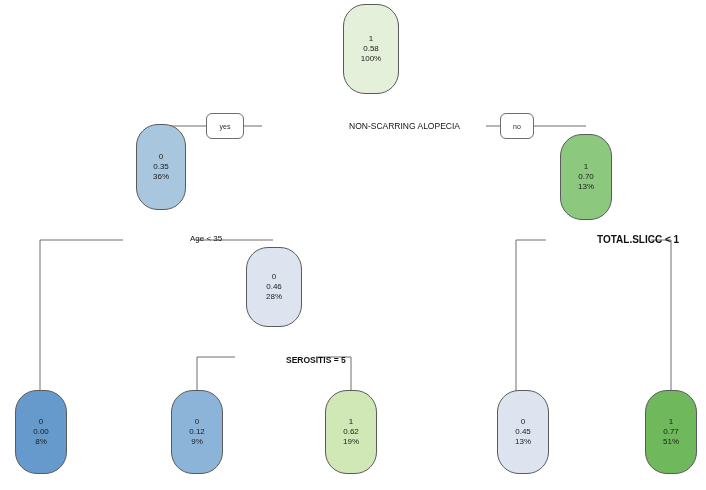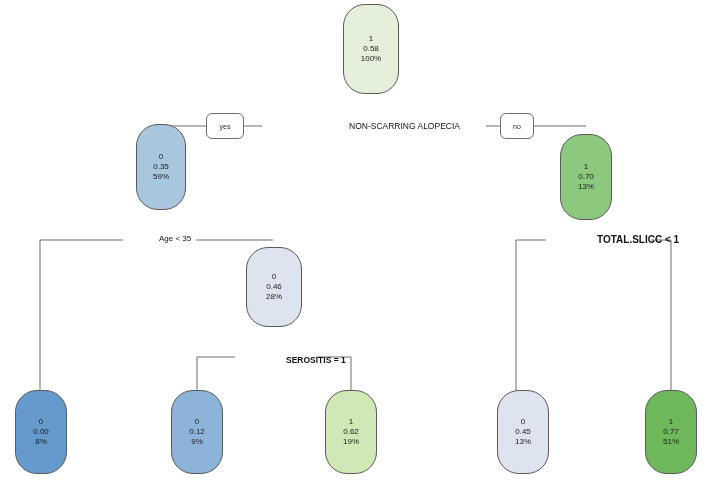--- a/index.html
+++ b/index.html
@@ -59,34 +59,34 @@
   <div id="ynbox-layer">
       <div class="ynbox" style="left: 206px; top: 113px; width: 38px; height: 26px;">
         <span>yes</span>
       </div>
       <div class="ynbox" style="left: 500px; top: 113px; width: 34px; height: 26px;">
         <span>no</span>
       </div>
     </div>
   <div id="label-layer">
       <div class="splitlabel" style="left: 310px; top: 121px; font-size: 8.5px; font-weight: 400;">NON-SCARRING ALOPECIA</div>
-      <div class="splitlabel" style="left: 120px; top: 234px; font-size: 8px; font-weight: 400;">Age &lt; 35</div>
+      <div class="splitlabel" style="left: 151px; top: 234px; font-size: 8px; font-weight: 400;">Age &lt; 35</div>
       <div class="splitlabel" style="left: 558px; top: 234px; font-size: 10px; font-weight: 700;">TOTAL.SLICC &lt; 1</div>
-      <div class="splitlabel" style="left: 247px; top: 355px; font-size: 8.5px; font-weight: 700;">SEROSITIS = 1</div>
+      <div class="splitlabel" style="left: 247px; top: 355px; font-size: 8.5px; font-weight: 700;">SEROSITIS = 5</div>
     </div>
   <div id="node-layer">
       <div class="node" style="left: 343px; top: 4px; width: 56px; height: 90px; background: rgb(228, 240, 218); border-color: rgb(90, 90, 90);">
         <span class="ln v0">1</span>
         <span class="ln v1">0.58</span>
         <span class="ln v2">100%</span>
       </div>
       <div class="node" style="left: 136px; top: 124px; width: 50px; height: 86px; background: rgb(168, 198, 222); border-color: rgb(90, 90, 90);">
         <span class="ln v0">0</span>
         <span class="ln v1">0.35</span>
-        <span class="ln v2">59%</span>
+        <span class="ln v2">36%</span>
       </div>
       <div class="node" style="left: 560px; top: 134px; width: 52px; height: 86px; background: rgb(140, 201, 127); border-color: rgb(90, 90, 90);">
         <span class="ln v0">1</span>
         <span class="ln v1">0.70</span>
         <span class="ln v2">13%</span>
       </div>
       <div class="node" style="left: 246px; top: 247px; width: 56px; height: 80px; background: rgb(221, 228, 239); border-color: rgb(90, 90, 90);">
         <span class="ln v0">0</span>
         <span class="ln v1">0.46</span>
         <span class="ln v2">28%</span>

